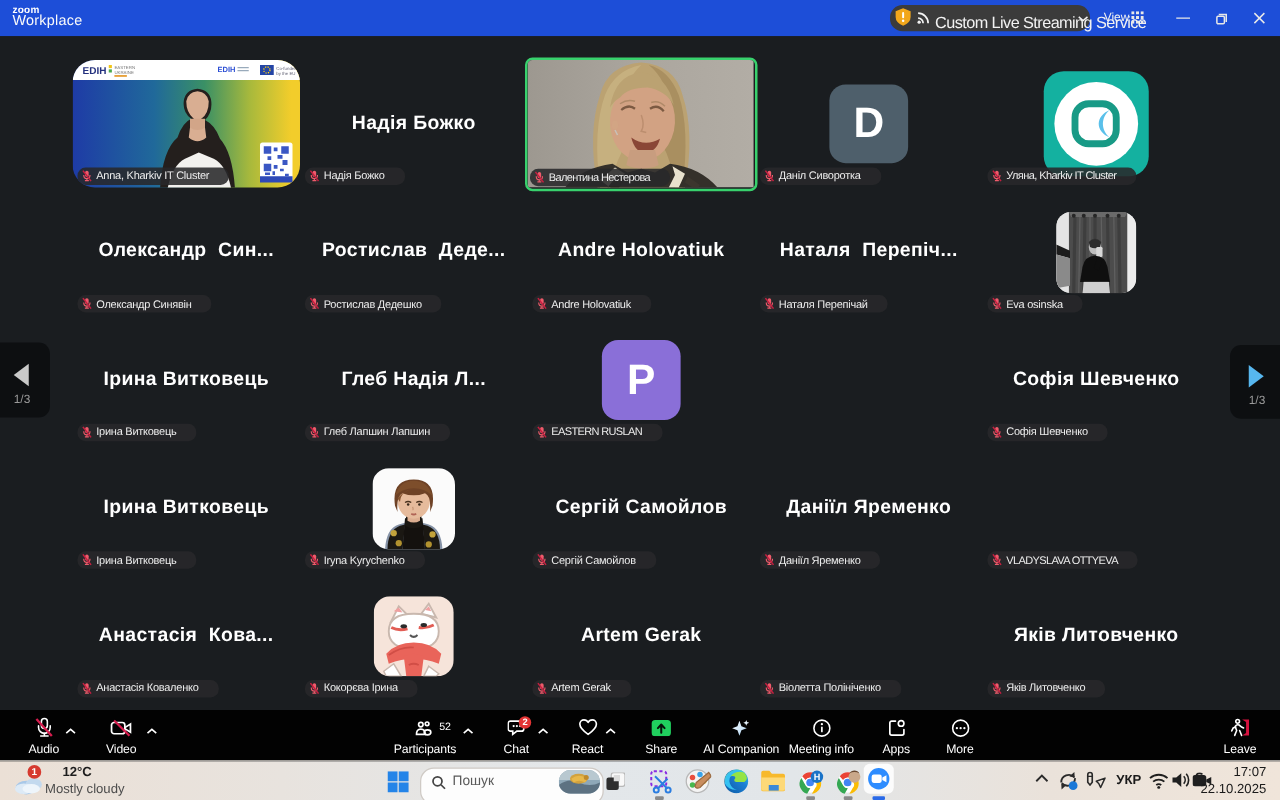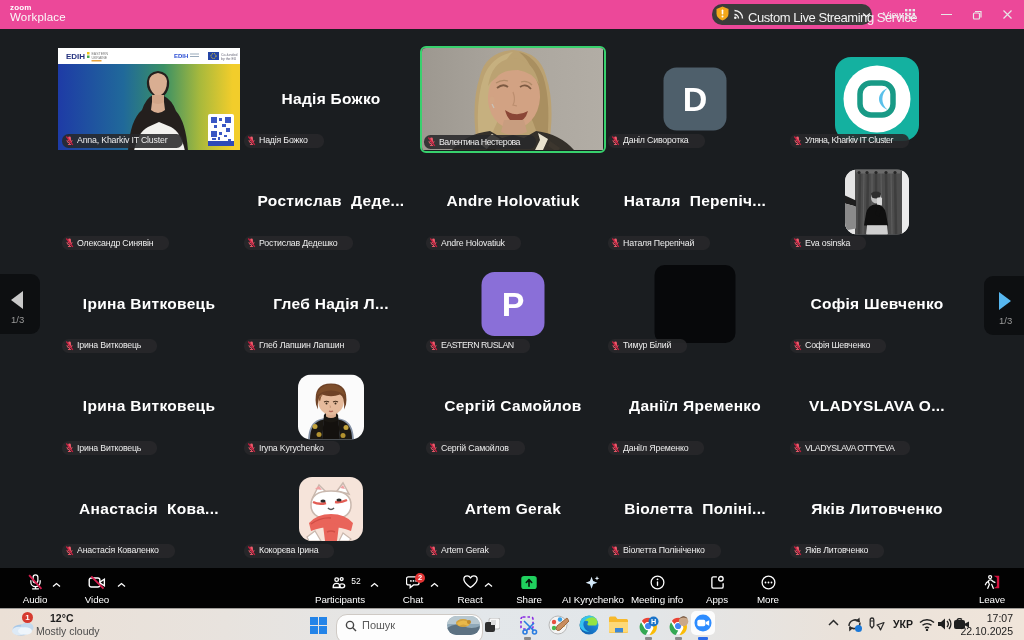--- a/index.html
+++ b/index.html
@@ -1,17 +1,17 @@
 <!DOCTYPE html>
 <html><head><meta charset="utf-8"><style>
 html,body{margin:0;padding:0;background:#000}
 *{box-sizing:border-box;-webkit-font-smoothing:antialiased}
 #scr{position:relative;width:1024px;height:640px;background:#1a1d20;font-family:"Liberation Sans",sans-serif;overflow:hidden}
 .abs{position:absolute}
-#tbar{position:absolute;top:0;left:0;width:1024px;height:29px;background:#ec4899}
+#tbar{position:absolute;top:0;left:0;width:1024px;height:29px;background:#1d4ed8}
 #stage{position:absolute;top:29px;left:0;width:1024px;height:539px;background:#1a1d20}
 #ctl{position:absolute;top:568px;left:0;width:1024px;height:40px;background:#020202}
 #task{position:absolute;top:608px;left:0;width:1024px;height:32px;background:linear-gradient(90deg,#ebe0d6 0%,#e8e3de 22%,#e3e7ea 45%,#e2e6e9 62%,#eae2da 82%,#f0e5da 100%);border-top:1px solid #9f9c98}
 .tile{position:absolute;width:182px;height:102px}
 .nm{position:absolute;left:-20px;right:-20px;top:50%;margin-top:-9.5px;text-align:center;color:#fff;font-weight:bold;font-size:15.5px;letter-spacing:.3px;white-space:nowrap}
 .lbl{position:absolute;left:4px;bottom:2.5px;display:flex;align-items:center;background:rgba(40,40,42,.88);border-radius:6.5px;padding:1px 16px 1px 3px;color:#ededed;font-size:8.8px;letter-spacing:-.2px;line-height:11px;white-space:nowrap}
 .lbl svg{margin-right:3px;flex:none}
 .av{position:absolute;left:50%;top:50%;transform:translate(-50%,-50%);display:flex;align-items:center;justify-content:center;color:#fff;font-weight:bold;border-radius:13px}
 .cbtn{position:absolute;top:572px;text-align:center;color:#fff;font-size:9.8px;letter-spacing:-.1px}
 .cbtn .ic{height:20px;display:flex;align-items:center;justify-content:center;margin-bottom:2px}
@@ -68,21 +68,21 @@
           <rect x="4.1" y="1" width="3.8" height="6.8" rx="1.9" fill="#ef5b6b"></rect>
           <path d="M2.7 5.6v.6a3.3 3.3 0 0 0 6.6 0v-.6" stroke="#ef5b6b" stroke-width="1.2" fill="none"></path>
           <line x1="6" y1="9.8" x2="6" y2="11.4" stroke="#ef5b6b" stroke-width="1.2"></line>
           <line x1="3.9" y1="11.7" x2="8.1" y2="11.7" stroke="#ef5b6b" stroke-width="1.2"></line>
           <line x1="1.8" y1="1" x2="10.4" y2="12.2" stroke="#c51f40" stroke-width="1.7"></line>
         </g>
 </defs>
     </svg>
 <div id="stage"></div>
 
-<div class="tile" style="left:58px;top:48px;border-radius:0;overflow:hidden">
+<div class="tile" style="left:58px;top:48px;border-radius:18px;overflow:hidden">
 <svg width="182" height="103" viewBox="0 0 182 103">
 <defs>
 <linearGradient id="bgr" x1="0" y1="0" x2="1" y2="0">
             <stop offset="0" stop-color="#1e3ba6"></stop>
             <stop offset=".36" stop-color="#20699a"></stop>
             <stop offset=".58" stop-color="#3a9065"></stop>
             <stop offset=".78" stop-color="#a8b93c"></stop>
             <stop offset=".96" stop-color="#f2cd2b"></stop>
           </linearGradient>
 </defs>
@@ -191,20 +191,21 @@
 </div>
       <div class="lbl">
         <svg width="9" height="12" viewBox="0 0 12 14">
           <use href="#mic"></use>
         </svg>
         <span style="letter-spacing:-.45px">Уляна, Kharkiv IT Cluster</span>
       </div>
     </div>
 
 <div class="tile" style="left:58px;top:150.5px">
+      <div class="nm">Олександр&nbsp; Син...</div>
       <div class="lbl"><svg width="9" height="12" viewBox="0 0 12 14">
           <use href="#mic"></use>
         </svg>Олександр Синявін</div>
     </div>
 
 <div class="tile" style="left:240px;top:150.5px">
       <div class="nm">Ростислав&nbsp; Деде...</div>
       <div class="lbl"><svg width="9" height="12" viewBox="0 0 12 14">
           <use href="#mic"></use>
         </svg>Ростислав Дедешко</div>
@@ -285,26 +286,20 @@
 <div class="tile" style="left:422px;top:253px">
       <div class="av" style="width:63px;height:64px;background:#8a6fd8;font-size:34px;border-radius:13px">P</div>
       <div class="lbl">
         <svg width="9" height="12" viewBox="0 0 12 14">
           <use href="#mic"></use>
         </svg>
         <span style="letter-spacing:-.5px">EASTERN RUSLAN</span>
       </div>
     </div>
 
-<div class="tile" style="left:604px;top:253px">
-      <div class="av" style="width:81px;height:78px;background:#07080a;border-radius:10px"></div>
-      <div class="lbl"><svg width="9" height="12" viewBox="0 0 12 14">
-          <use href="#mic"></use>
-        </svg>Тимур Білий</div>
-    </div>
 
 <div class="tile" style="left:786px;top:253px">
       <div class="nm">Софія Шевченко</div>
       <div class="lbl"><svg width="9" height="12" viewBox="0 0 12 14">
           <use href="#mic"></use>
         </svg>Софія Шевченко</div>
     </div>
 
 <div class="tile" style="left:58px;top:355.5px">
       <div class="nm">Ірина Витковець</div>
@@ -351,21 +346,20 @@
     </div>
 
 <div class="tile" style="left:604px;top:355.5px">
       <div class="nm">Даніїл Яременко</div>
       <div class="lbl"><svg width="9" height="12" viewBox="0 0 12 14">
           <use href="#mic"></use>
         </svg>Даніїл Яременко</div>
     </div>
 
 <div class="tile" style="left:786px;top:355.5px">
-      <div class="nm">VLADYSLAVA O...</div>
       <div class="lbl">
         <svg width="9" height="12" viewBox="0 0 12 14">
           <use href="#mic"></use>
         </svg>
         <span style="letter-spacing:-.5px">VLADYSLAVA OTTYEVA</span>
       </div>
     </div>
 
 <div class="tile" style="left:58px;top:458px">
       <div class="nm">Анастасія&nbsp; Кова...</div>
@@ -402,21 +396,20 @@
     </div>
 
 <div class="tile" style="left:422px;top:458px">
       <div class="nm">Artem Gerak</div>
       <div class="lbl"><svg width="9" height="12" viewBox="0 0 12 14">
           <use href="#mic"></use>
         </svg>Artem Gerak</div>
     </div>
 
 <div class="tile" style="left:604px;top:458px">
-      <div class="nm">Віолетта&nbsp; Поліні...</div>
       <div class="lbl"><svg width="9" height="12" viewBox="0 0 12 14">
           <use href="#mic"></use>
         </svg>Віолетта Полініченко</div>
     </div>
 
 <div class="tile" style="left:786px;top:458px">
       <div class="nm">Яків Литовченко</div>
       <div class="lbl"><svg width="9" height="12" viewBox="0 0 12 14">
           <use href="#mic"></use>
         </svg>Яків Литовченко</div>
@@ -529,21 +522,21 @@
             <linearGradient id="sprk" x1="0" y1="0" x2="1" y2="1">
               <stop offset="0" stop-color="#f0f8ff"></stop>
               <stop offset=".6" stop-color="#cfe6f8"></stop>
               <stop offset="1" stop-color="#8fc3ec"></stop>
             </linearGradient>
           </defs>
           <path d="M9 2 L11.2 8 L17 10.2 L11.2 12.4 L9 18.5 L6.8 12.4 L1 10.2 L6.8 8 Z" fill="url(#sprk)"></path>
           <path d="M16.5 1 L17.4 3.3 L19.8 4.2 L17.4 5.1 L16.5 7.4 L15.6 5.1 L13.2 4.2 L15.6 3.3 Z" fill="#e4f1fb"></path>
         </svg>
 </span>
-      <span class="tx">AI Kyrychenko</span>
+      <span class="tx">AI Companion</span>
     </div>
 <div class="cbtn" style="left:620px;width:74px">
       <span class="ic">
 <svg width="15" height="15" viewBox="0 0 20 20">
           <circle cx="10" cy="10" r="8.5" stroke="#fff" stroke-width="1.7" fill="none"></circle>
           <circle cx="10" cy="5.8" r="1.2" fill="#fff"></circle>
           <rect x="9.1" y="8.3" width="1.8" height="6.2" rx=".9" fill="#fff"></rect>
         </svg>
 </span>
       <span class="tx">Meeting info</span>

